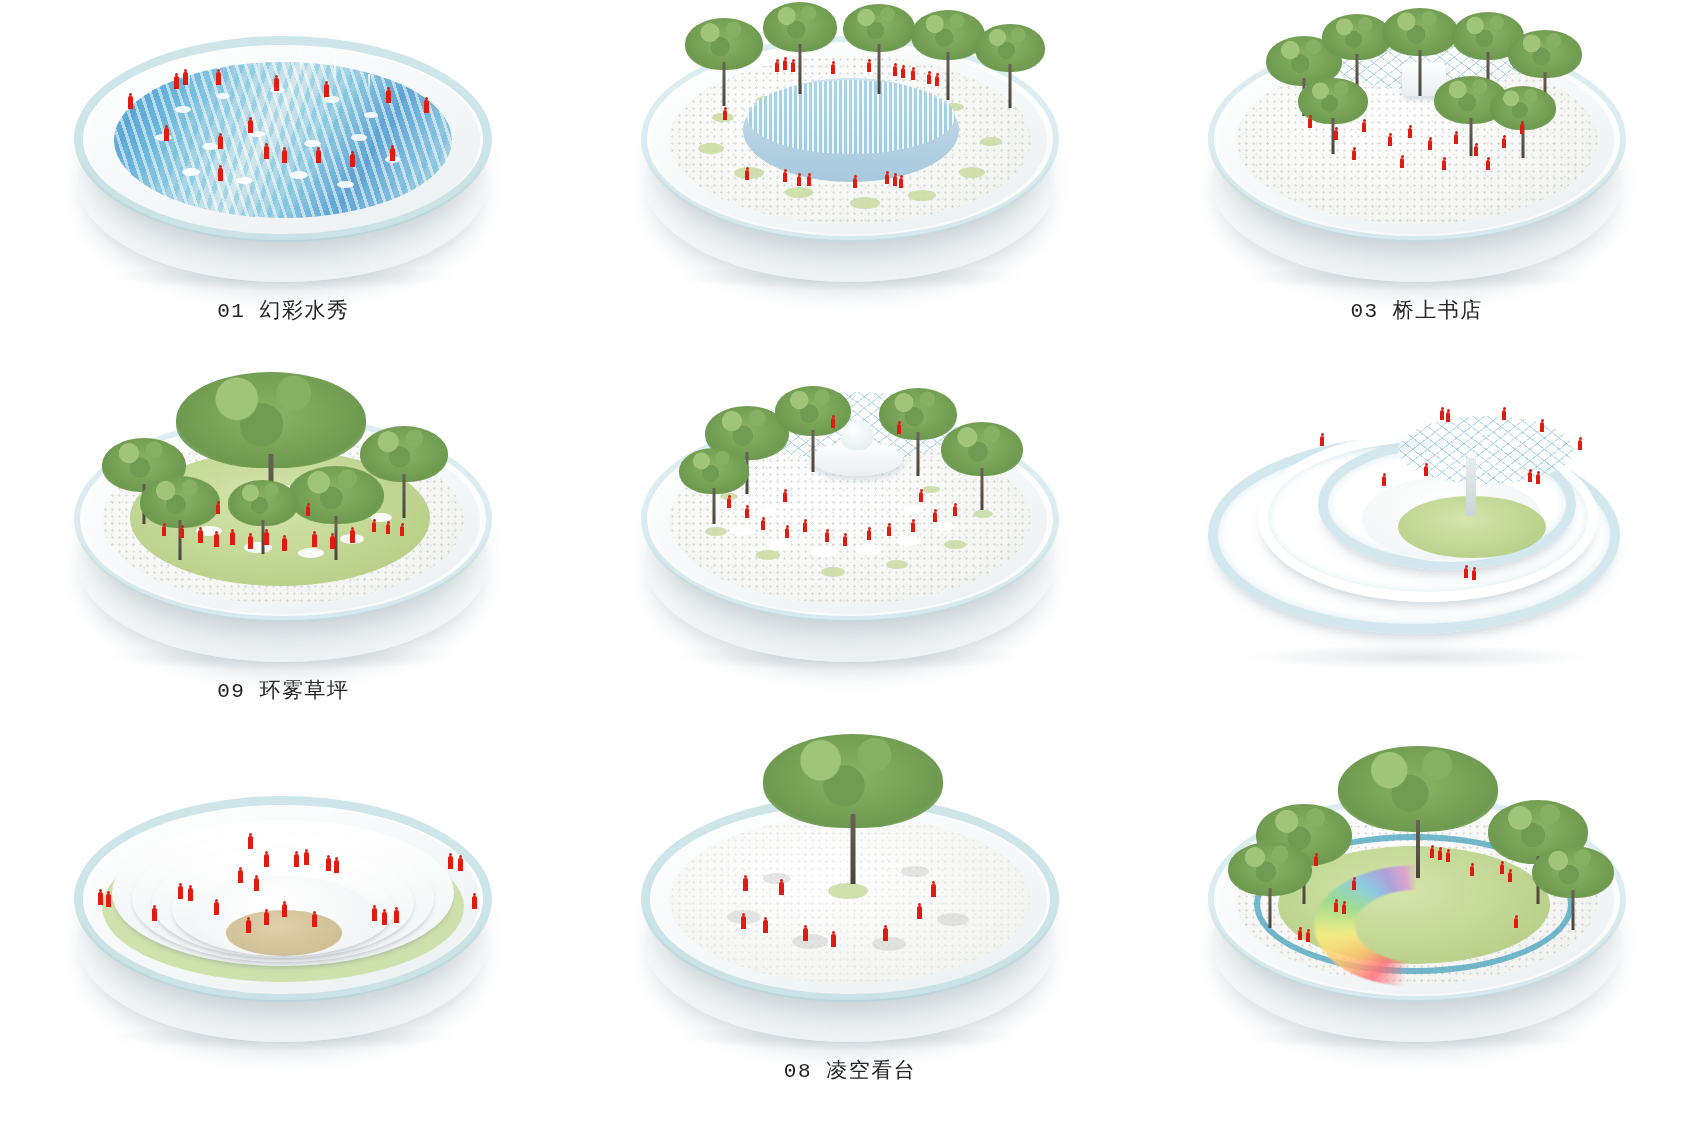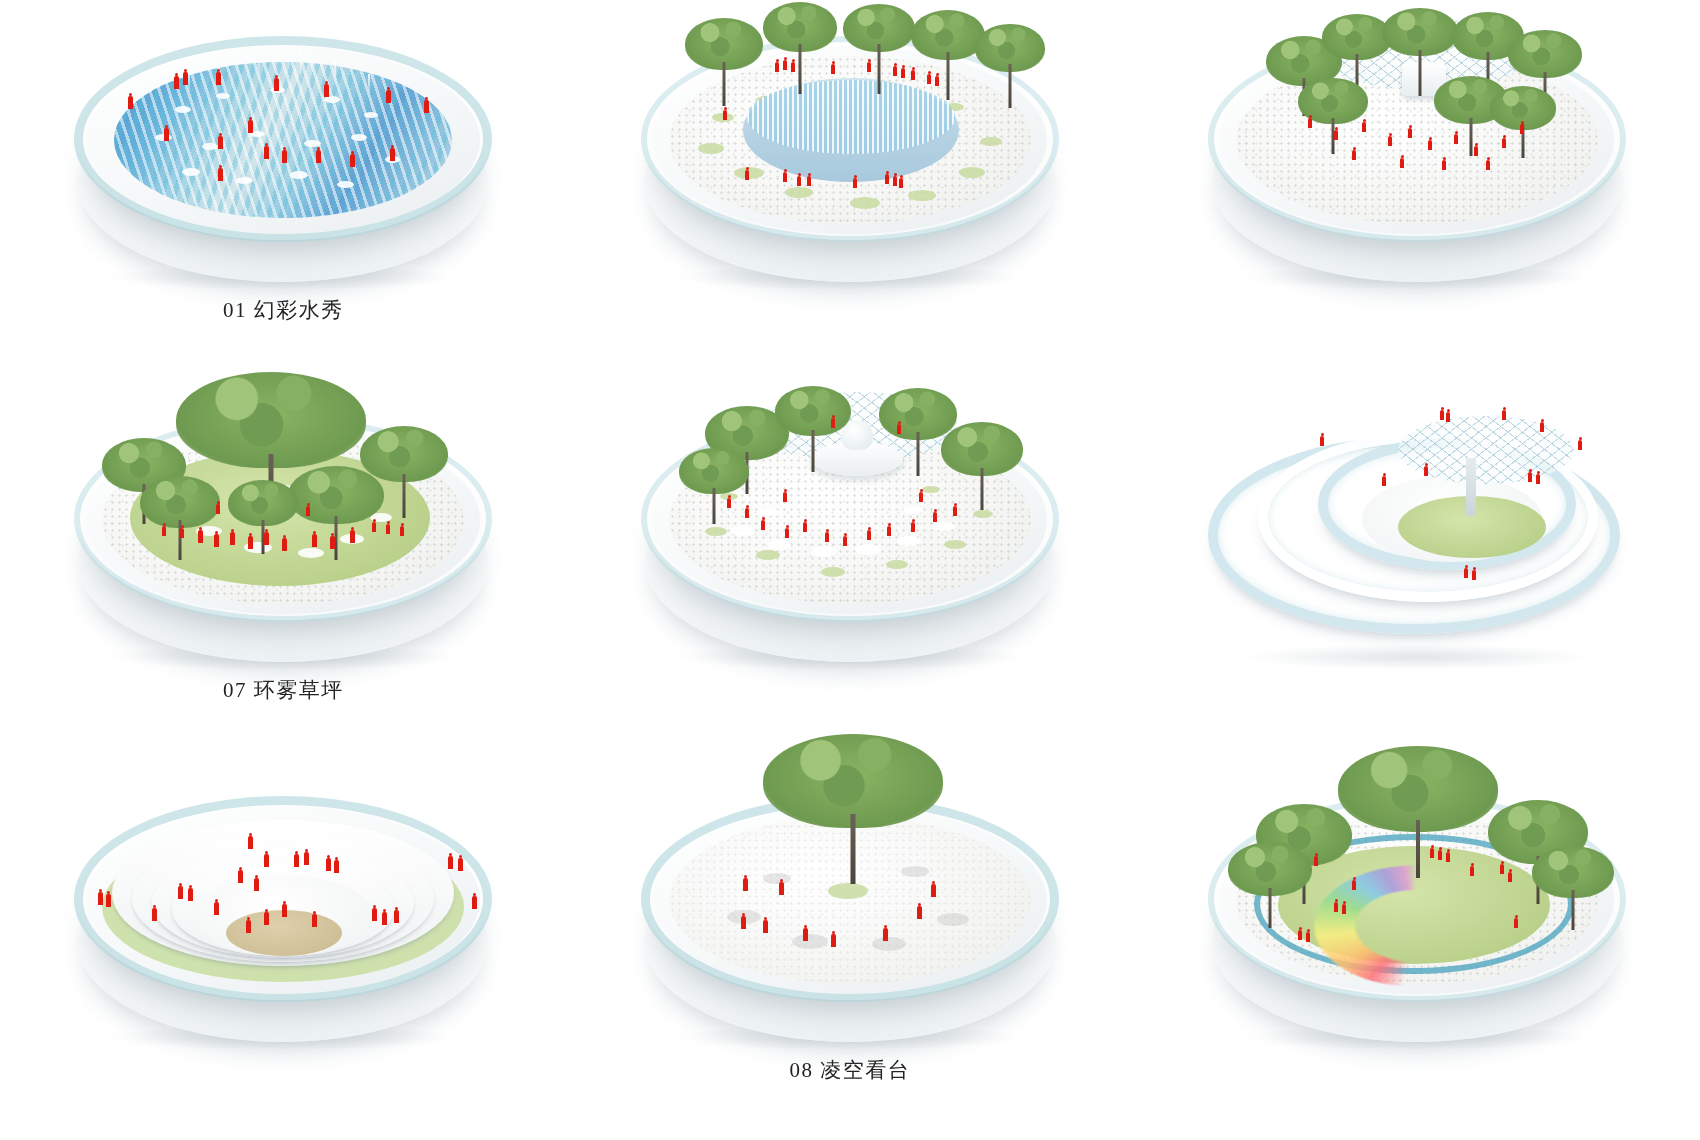--- a/index.html
+++ b/index.html
@@ -12,21 +12,21 @@
   .grid{
     display:grid;
     grid-template-columns:repeat(3,1fr);
     grid-template-rows:repeat(3,380px);
     width:1700px;height:1140px;
   }
   .cell{position:relative;display:flex;flex-direction:column;align-items:center;justify-content:flex-start;}
   .stage{position:relative;width:100%;height:300px;display:flex;align-items:center;justify-content:center;}
   .caption{
     font-size:21px;color:#222;letter-spacing:1.5px;
-    font-family:Liberation Serif, serif;
+    font-family:Liberation Mono, monospace;
     white-space:nowrap;margin-top:-4px;
   }
   .cap-wrap{width:100%;display:flex;justify-content:center;}
   
   .disc{position:relative;width:430px;height:300px;}
   .disc .body{
     position:absolute;left:10px;top:40px;width:410px;height:200px;
     border-radius:50%;
     background:linear-gradient(180deg,#ffffff 0%,#fdfdfd 40%,#f3f5f6 100%);
     box-shadow:0 26px 28px -14px rgba(140,155,165,.45);
@@ -345,20 +345,23 @@
           <div class="ppl s" style="left:272px;top:146px"></div>
           <div class="ppl s" style="left:300px;top:138px"></div>
           <div class="ppl s" style="left:318px;top:124px"></div>
           <div class="ppl s" style="left:150px;top:150px"></div>
           <div class="ppl s" style="left:198px;top:158px"></div>
           <div class="ppl s" style="left:240px;top:160px"></div>
           <div class="ppl s" style="left:284px;top:160px"></div>
         </div>
       </div>
     </div>
+    <div class="cap-wrap">
+          <div class="caption">03 桥上书店</div>
+        </div>
   </div>
 
   <div class="cell">
     <div class="stage">
       <div class="disc">
         <div class="shadow"></div>
         <div class="side"></div>
         <div class="body"></div>
         <div class="glassrim thin"></div>
         <div class="toprim"></div>
@@ -416,21 +419,21 @@
           <div class="ppl s" style="left:112px;top:148px"></div>
           <div class="ppl s" style="left:148px;top:124px"></div>
           <div class="ppl s" style="left:238px;top:126px"></div>
           <div class="ppl s" style="left:304px;top:142px"></div>
           <div class="ppl s" style="left:318px;top:144px"></div>
           <div class="ppl s" style="left:332px;top:146px"></div>
         </div>
       </div>
     </div>
     <div class="cap-wrap">
-          <div class="caption">07 环雾草坪</div>
+          <div class="caption">09 环雾草坪</div>
         </div>
   </div>
 
   <div class="cell">
     <div class="stage">
       <div class="disc">
         <div class="shadow"></div>
         <div class="side"></div>
         <div class="body"></div>
         <div class="glassrim thin"></div>

